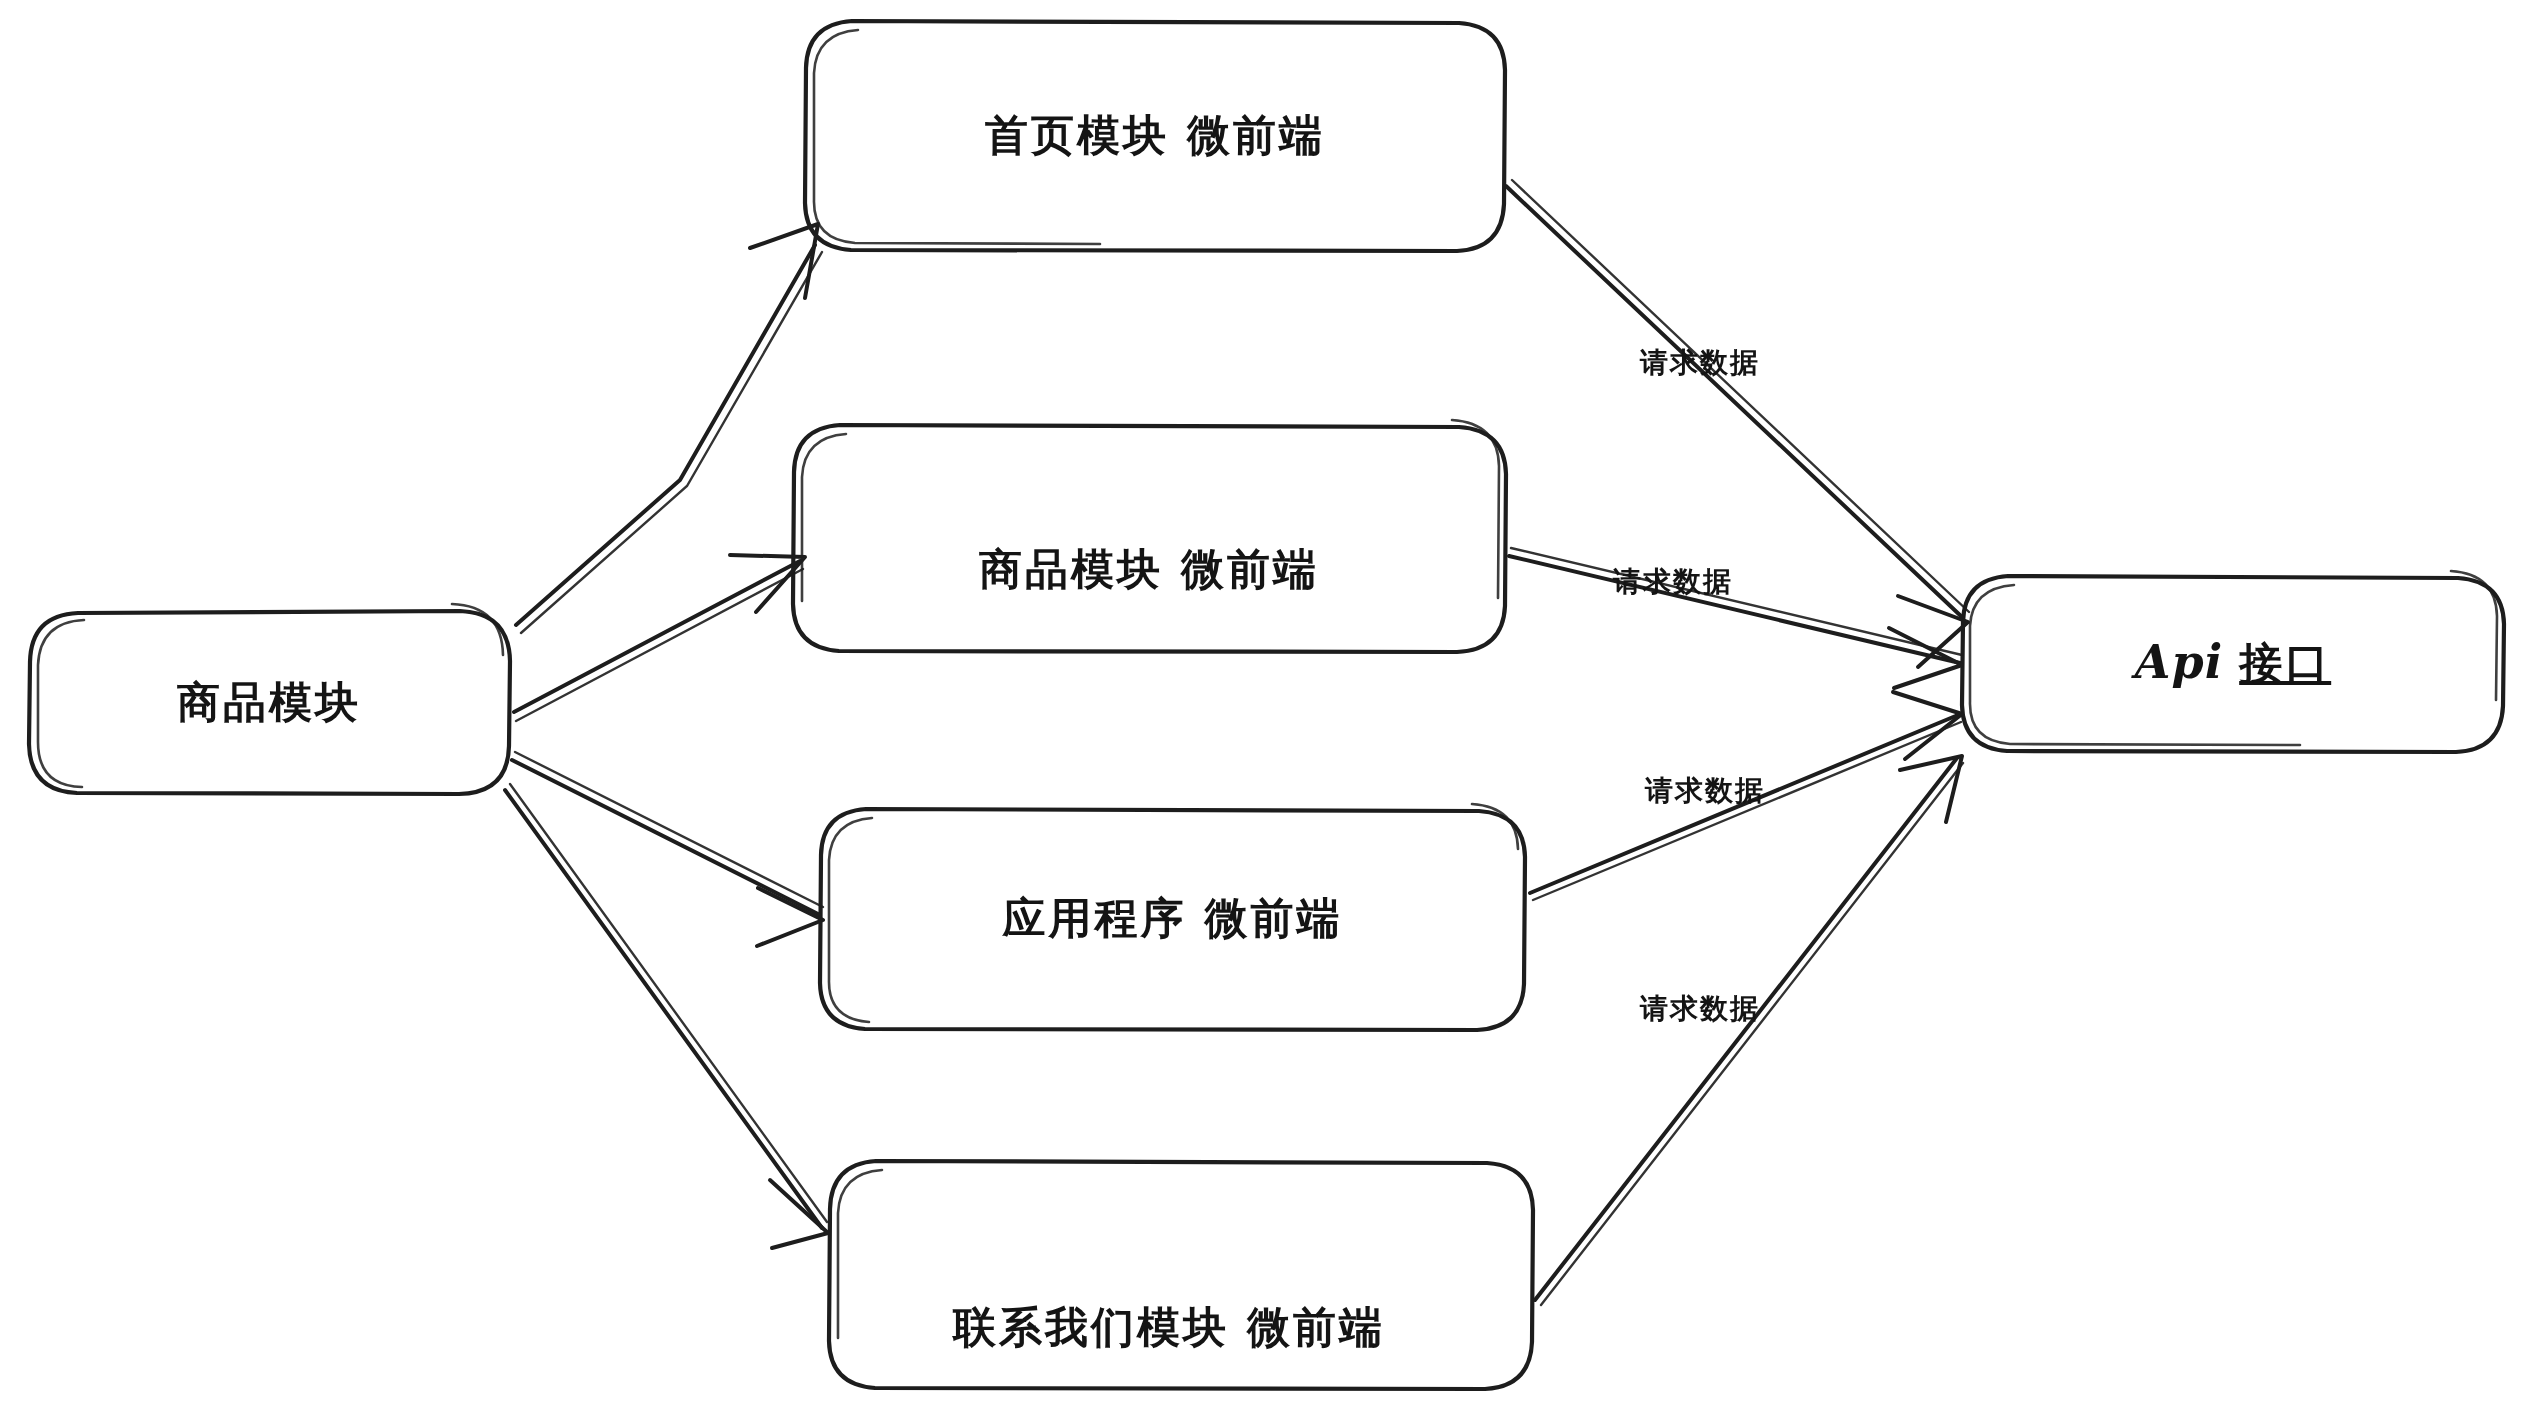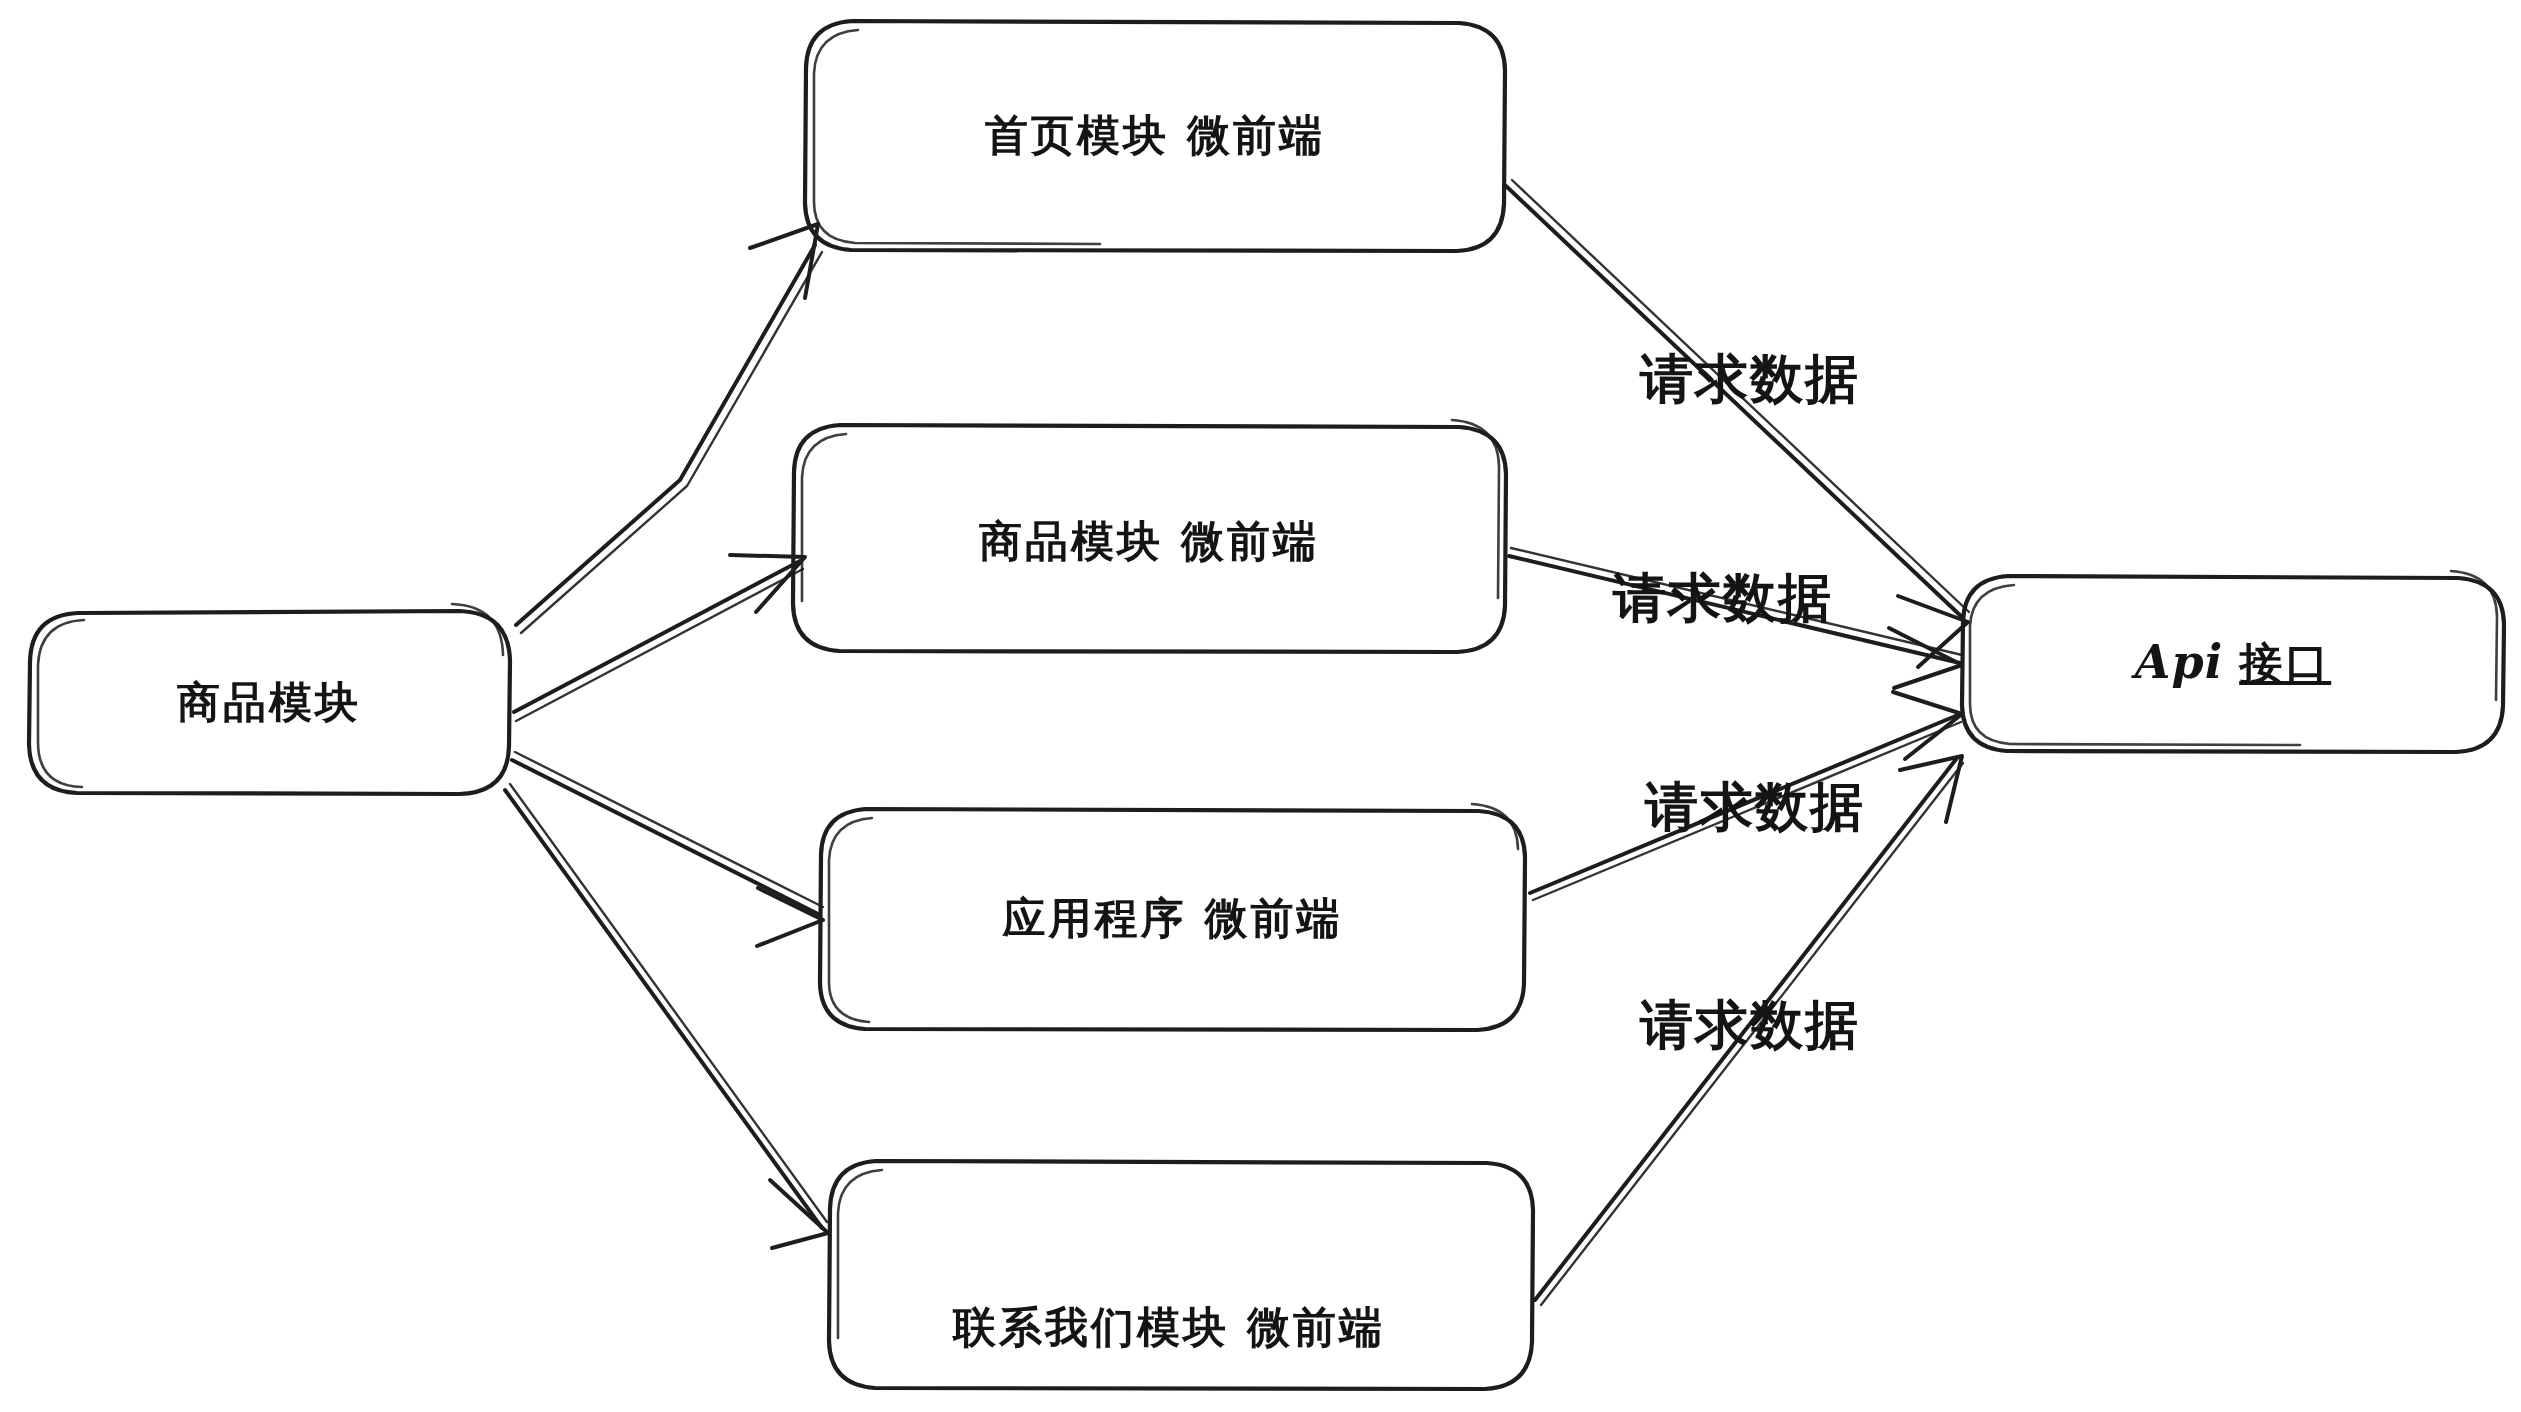--- a/index.html
+++ b/index.html
@@ -73,21 +73,21 @@
     font-size: 43px;
     letter-spacing: 3px;
     white-space: nowrap;
     pointer-events: none;
   }
   .edge-label {
     position: absolute;
     color: #141414;
     font-family: Liberation Sans, sans-serif;
     font-weight: bold;
-    font-size: 53px;
+    font-size: 28px;
     letter-spacing: 2px;
     white-space: nowrap;
     pointer-events: none;
   }
   .api-text {
     display: inline-flex;
     align-items: baseline;
     gap: 16px;
   }
   .api-latin {
@@ -194,21 +194,21 @@
       <path class="edge-line-ghost" d="M 1541 1305 L 1963 763"></path>
       <path class="edge-head" d="M 1900 770 L 1962 756 L 1946 822"></path>
     </g>
 
   </svg>
 
   <div class="node-label" style="left:28px; top:612px; width:482px; height:182px;">商品模块</div>
 
   <div class="node-label" style="left:805px; top:20px; width:700px; height:232px;">首页模块 微前端</div>
 
-  <div class="node-label" style="left:793px; top:400px; width:712px; height:284px;">商品模块 微前端</div>
+  <div class="node-label" style="left:793px; top:428px; width:712px; height:284px;">商品模块 微前端</div>
 
   <div class="node-label" style="left:820px; top:808px; width:705px; height:222px;">应用程序 微前端</div>
 
   <div class="node-label" style="left:828px; top:1212px; width:682px; height:232px;">联系我们模块 微前端</div>
 
   <div class="node-label" style="left:1963px; top:575px; width:540px; height:178px;">
     <span class="api-text">
       <span class="api-latin">Api</span>
       <span class="api-cjk">接口</span>
     </span>

